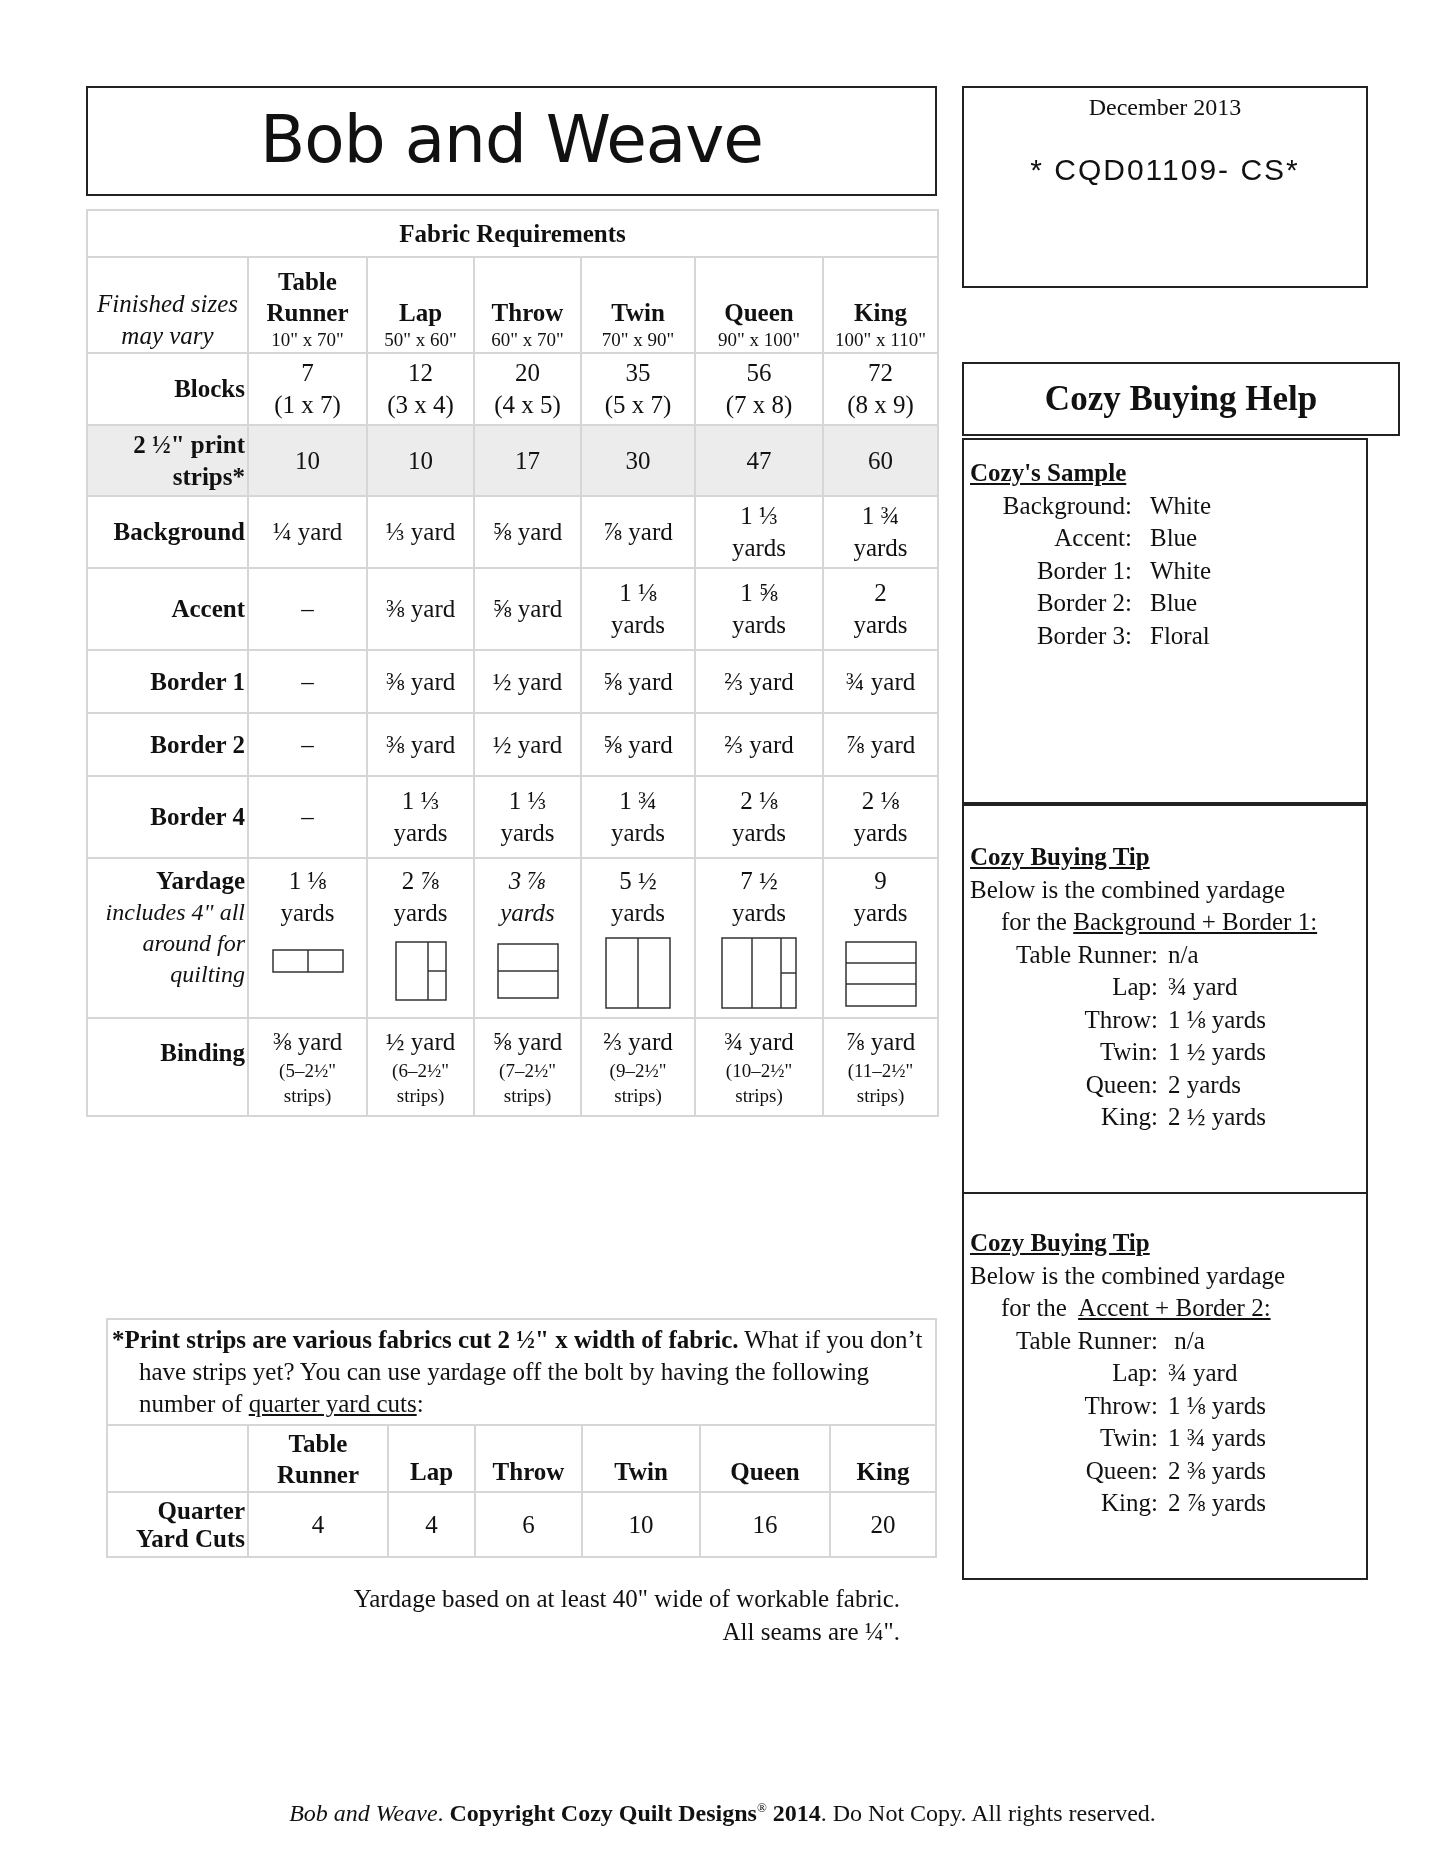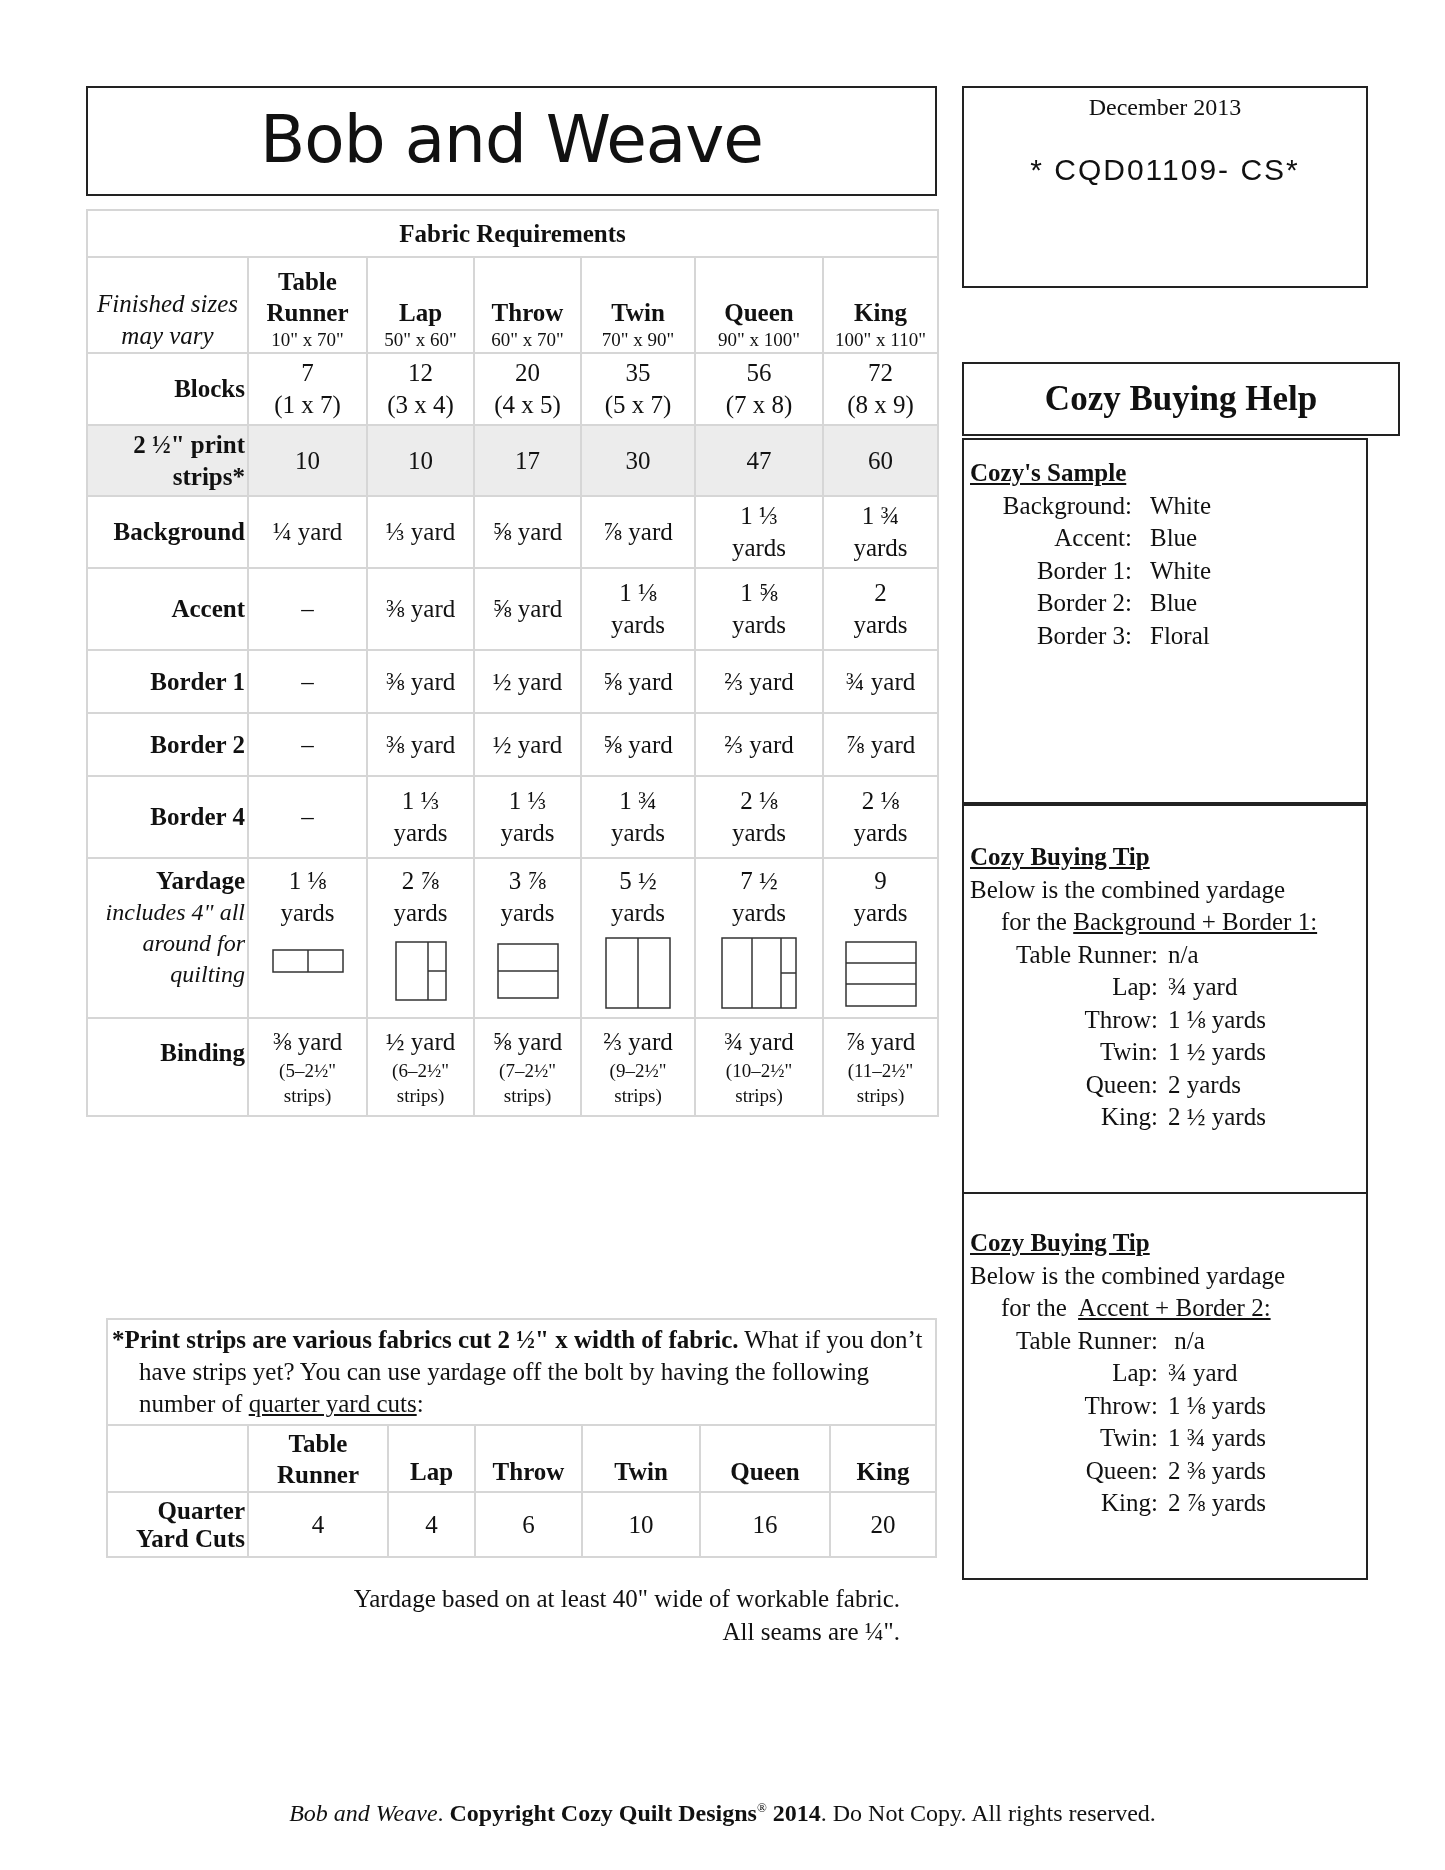--- a/index.html
+++ b/index.html
@@ -258,21 +258,21 @@
     </td>
     <td style="vertical-align:top; padding-top:6px;">
       <div>2 ⅞</div>
       <div>yards</div>
       <svg class="diagram" style="margin-top:12px" width="52" height="60" viewBox="0 0 52 60">
             <rect x="1" y="1" width="50" height="58" fill="none" stroke="#333" stroke-width="1.5"></rect>
             <line x1="33" y1="1" x2="33" y2="59" stroke="#333" stroke-width="1.5"></line>
             <line x1="33" y1="30" x2="51" y2="30" stroke="#333" stroke-width="1.5"></line>
           </svg>
     </td>
-    <td style="vertical-align:top; padding-top:6px;">
+    <td style="vertical-align:top; padding-top:6px;font-style:italic;">
       <div>3 ⅞</div>
       <div>yards</div>
       <svg class="diagram" style="margin-top:14px" width="62" height="56" viewBox="0 0 62 56">
             <rect x="1" y="1" width="60" height="54" fill="none" stroke="#333" stroke-width="1.5"></rect>
             <line x1="1" y1="28" x2="61" y2="28" stroke="#333" stroke-width="1.5"></line>
           </svg>
     </td>
     <td style="vertical-align:top; padding-top:6px;">
       <div>5 ½</div>
       <div>yards</div>

